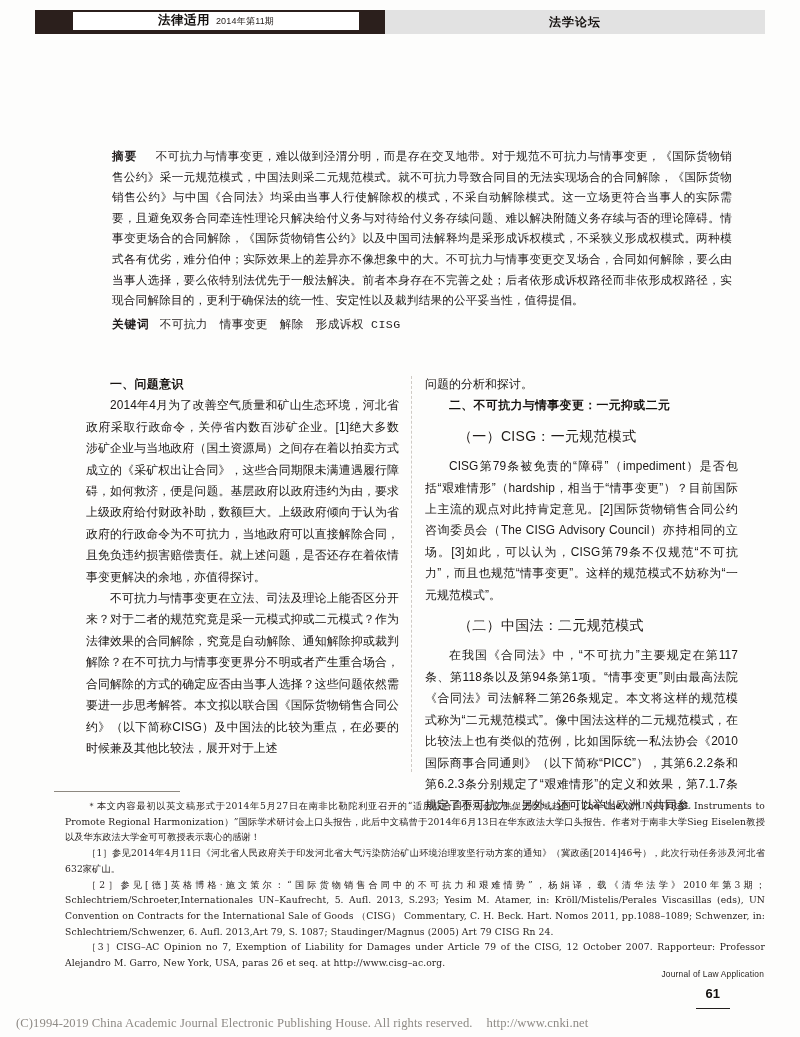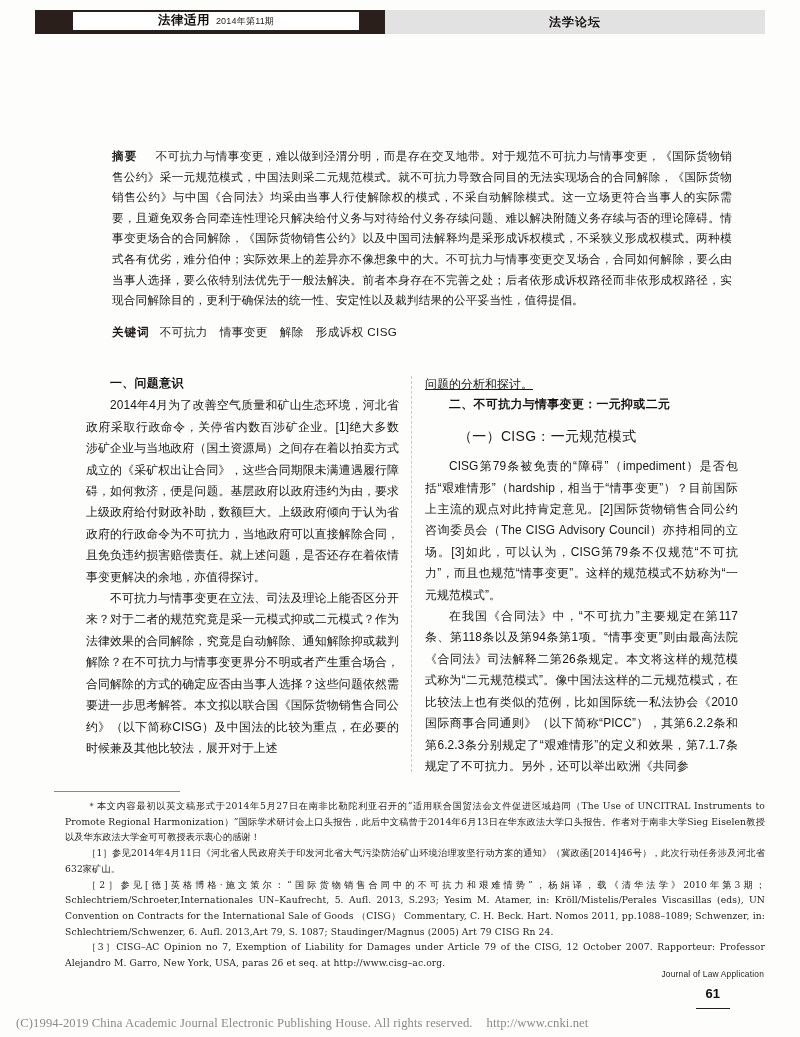--- a/index.html
+++ b/index.html
@@ -135,25 +135,25 @@
     margin: 0;
     letter-spacing: 0.2px;
     text-indent: 0;
   }
   .abs-label {
     font-weight: bold;
     letter-spacing: 1px;
     margin-right: 18px;
   }
   .keywords {
-    font-family: Liberation Sans, sans-serif;
+    font-family: Liberation Mono, monospace;
     font-size: 11.6px;
     line-height: 20.6px;
     color: #201b1b;
-    margin: 11px 0 0 0;
+    margin: 4px 0 0 0;
     letter-spacing: 0.4px;
   }
   .kw-label {
     font-weight: bold;
     letter-spacing: 1px;
     margin-right: 10px;
   }
   .kw-item { margin-right: 12px; }
 
   
@@ -182,23 +182,23 @@
     font-family: "Liberation Sans", "DejaVu Sans", sans-serif;
     font-size: 11.9px;
     line-height: 21.4px;
     color: #1b1715;
     text-align: justify;
     text-justify: inter-character;
     margin: 0;
     text-indent: 24px;
     letter-spacing: 0.1px;
   }
-  .body-p.noindent { text-indent: 0; text-decoration: underline; }
+  .body-p.noindent { text-indent: 0; }
   .head-1 {
-    font-family: Liberation Mono, monospace;
+    font-family: Liberation Sans, sans-serif;
     font-size: 11.9px;
     font-weight: bold;
     line-height: 21.4px;
     color: #16120f;
     margin: 0;
     text-indent: 24px;
     letter-spacing: 0.4px;
   }
   .head-2 {
     font-family: Liberation Sans, sans-serif;
@@ -309,20 +309,21 @@
       <p class="head-1">一、问题意识</p>
       <p class="body-p">2014年4月为了改善空气质量和矿山生态环境，河北省政府采取行政命令，关停省内数百涉矿企业。[1]绝大多数涉矿企业与当地政府（国土资源局）之间存在着以拍卖方式成立的《采矿权出让合同》，这些合同期限未满遭遇履行障碍，如何救济，便是问题。基层政府以政府违约为由，要求上级政府给付财政补助，数额巨大。上级政府倾向于认为省政府的行政命令为不可抗力，当地政府可以直接解除合同，且免负违约损害赔偿责任。就上述问题，是否还存在着依情事变更解决的余地，亦值得探讨。</p>
       <p class="body-p">不可抗力与情事变更在立法、司法及理论上能否区分开来？对于二者的规范究竟是采一元模式抑或二元模式？作为法律效果的合同解除，究竟是自动解除、通知解除抑或裁判解除？在不可抗力与情事变更界分不明或者产生重合场合，合同解除的方式的确定应否由当事人选择？这些问题依然需要进一步思考解答。本文拟以联合国《国际货物销售合同公约》（以下简称CISG）及中国法的比较为重点，在必要的时候兼及其他比较法，展开对于上述</p>
     </div>
 
     <div class="col">
       <p class="body-p noindent">问题的分析和探讨。</p>
       <p class="head-1">二、不可抗力与情事变更：一元抑或二元</p>
       <p class="head-2">（一）CISG：一元规范模式</p>
       <p class="body-p">CISG第79条被免责的“障碍”（impediment）是否包括“艰难情形”（hardship，相当于“情事变更”）？目前国际上主流的观点对此持肯定意见。[2]国际货物销售合同公约咨询委员会（The CISG Advisory Council）亦持相同的立场。[3]如此，可以认为，CISG第79条不仅规范“不可抗力”，而且也规范“情事变更”。这样的规范模式不妨称为“一元规范模式”。</p>
+      <p class="head-2">（二）中国法：二元规范模式</p>
       <p class="body-p">在我国《合同法》中，“不可抗力”主要规定在第117条、第118条以及第94条第1项。“情事变更”则由最高法院《合同法》司法解释二第26条规定。本文将这样的规范模式称为“二元规范模式”。像中国法这样的二元规范模式，在比较法上也有类似的范例，比如国际统一私法协会《2010国际商事合同通则》（以下简称“PICC”），其第6.2.2条和第6.2.3条分别规定了“艰难情形”的定义和效果，第7.1.7条规定了不可抗力。另外，还可以举出欧洲《共同参</p>
     </div>
   </div>
 
   <div class="fn-rule"></div>
   <div class="footnotes">
     <p class="fn">＊本文内容最初以英文稿形式于2014年5月27日在南非比勒陀利亚召开的“适用联合国贸法会文件促进区域趋同（The Use of UNCITRAL Instruments to Promote Regional Harmonization）”国际学术研讨会上口头报告，此后中文稿曾于2014年6月13日在华东政法大学口头报告。作者对于南非大学Sieg Eiselen教授以及华东政法大学金可可教授表示衷心的感谢！</p>
     <p class="fn">［1］参见2014年4月11日《河北省人民政府关于印发河北省大气污染防治矿山环境治理攻坚行动方案的通知》（冀政函[2014]46号），此次行动任务涉及河北省632家矿山。</p>
     <p class="fn">［2］参见[德]英格博格·施文策尔：“国际货物销售合同中的不可抗力和艰难情势”，杨娟译，载《清华法学》2010年第3期；Schlechtriem/Schroeter,Internationales UN–Kaufrecht, 5. Aufl. 2013, S.293; Yesim M. Atamer, in: Kröll/Mistelis/Perales Viscasillas (eds), UN Convention on Contracts for the International Sale of Goods （CISG） Commentary, C. H. Beck. Hart. Nomos 2011, pp.1088–1089; Schwenzer, in: Schlechtriem/Schwenzer, 6. Aufl. 2013,Art 79, S. 1087; Staudinger/Magnus (2005) Art 79 CISG Rn 24.</p>
     <p class="fn">［3］CISG–AC Opinion no 7, Exemption of Liability for Damages under Article 79 of the CISG, 12 October 2007. Rapporteur: Professor Alejandro M. Garro, New York, USA, paras 26 et seq. at http://www.cisg–ac.org.</p>

